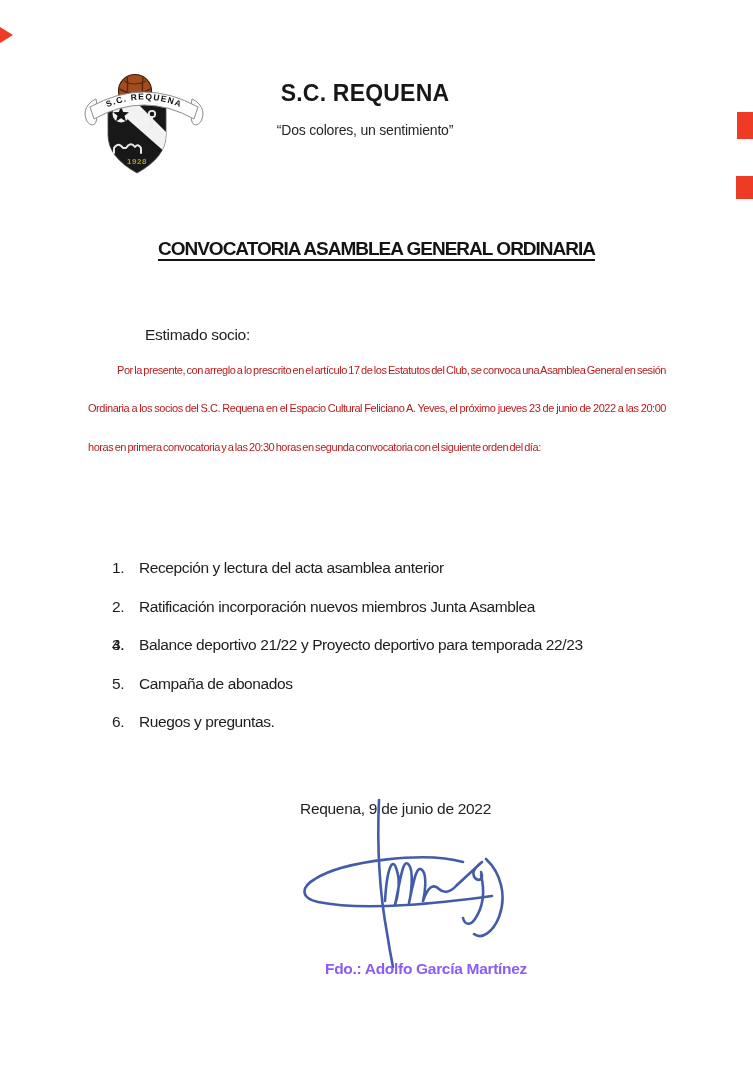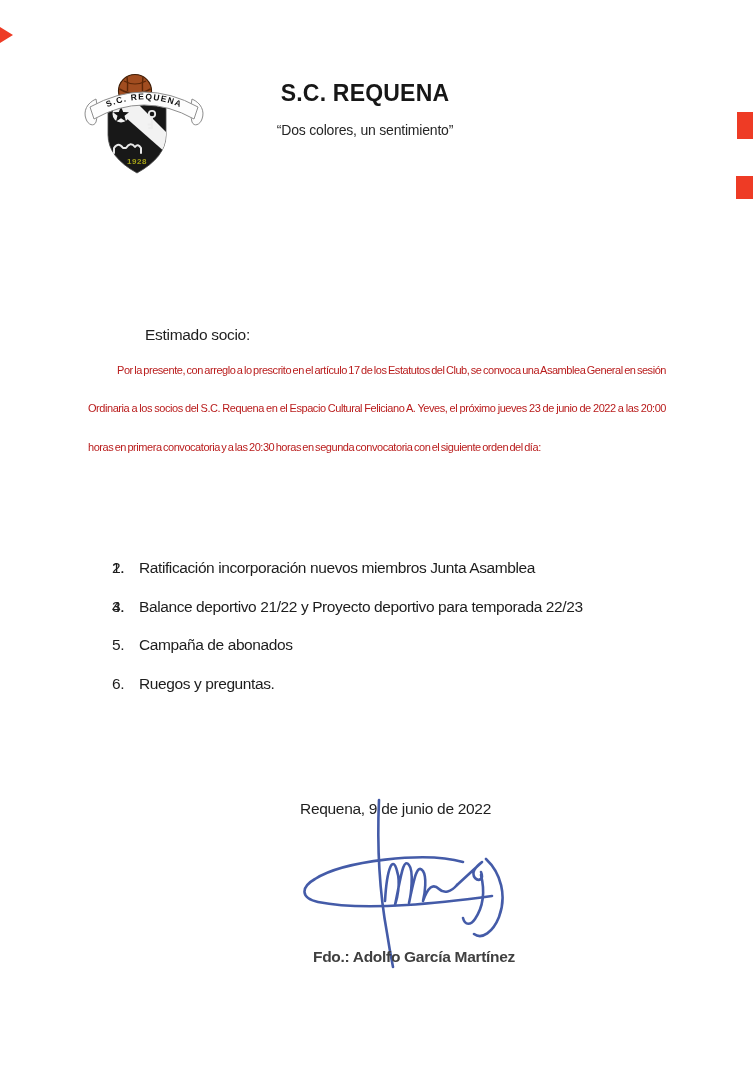--- a/index.html
+++ b/index.html
@@ -22,21 +22,21 @@
   .doc-body{
     position:absolute;left:88px;top:351px;width:578px;margin:0;
     font-size:11px;line-height:38.4px;letter-spacing:-.45px;word-spacing:-1.2px;
     text-align:justify;text-indent:29px;color:#b91c1c;
   }
   .agenda{position:absolute;left:112px;top:549px;width:560px;margin:0;padding:0;list-style:none;counter-reset:item;}
   .agenda li{position:relative;padding-left:27px;line-height:38.6px;font-size:15.5px;letter-spacing:-.4px;color:#1d1d1d;white-space:nowrap;}
   .agenda .num{position:absolute;left:0;top:0;}
   .dateline{position:absolute;left:300px;top:800px;width:220px;margin:0;text-align:left;font-size:15.5px;letter-spacing:-.3px;}
   .sig-svg{position:absolute;left:285px;top:785px;width:225px;height:185px;}
-  .signed{position:absolute;left:300px;top:944px;width:220px;margin:4px;text-align:center;font-size:15.5px;letter-spacing:-.3px;font-weight:700;color:#404040;}
+  .signed{position:absolute;left:300px;top:944px;width:220px;margin:16px;text-align:center;font-size:15.5px;letter-spacing:-.3px;font-weight:700;color:#8b5cf6;}
   
   .mark{position:absolute;background:#ee3b25;}
   .mark-left{left:0;top:27px;width:13px;height:16px;clip-path:polygon(0 0,100% 50%,0 100%);}
   .mark-r1{left:737px;top:112px;width:16px;height:27px;}
   .mark-r2{left:736px;top:176px;width:17px;height:23px;}
 </style>
 </head>
 <body>
 
 <div class="page">
@@ -83,27 +83,28 @@
         <textPath href="#ribbonArc" startOffset="50%" text-anchor="middle">S.C. REQUENA</textPath>
       </text>
     </g>
   </svg>
 
   <div class="header-text">
     <h1 class="club-title">S.C. REQUENA</h1>
     <p class="tagline">“Dos colores, un sentimiento”</p>
   </div>
 
+  <h2 class="doc-title">CONVOCATORIA ASAMBLEA GENERAL ORDINARIA</h2>
 
   <p class="salutation">Estimado socio:</p>
 
   <p class="doc-body">Por la presente, con arreglo a lo prescrito en el artículo 17 de los Estatutos del Club, se convoca una Asamblea General en sesión Ordinaria a los socios del S.C. Requena en el Espacio Cultural Feliciano A. Yeves, el próximo jueves 23 de junio de 2022 a las 20:00 horas en primera convocatoria y a las 20:30 horas en segunda convocatoria con el siguiente orden del día:</p>
 
   <ol class="agenda">
-    <li><span class="num">1.</span></li>
+    <li><span class="num">1.</span><span>Recepción y lectura del acta asamblea anterior</span></li>
     <li><span class="num">2.</span><span>Ratificación incorporación nuevos miembros Junta Asamblea</span></li>
     <li><span class="num">3.</span></li>
     <li><span class="num">4.</span><span>Balance deportivo 21/22 y Proyecto deportivo para temporada 22/23</span></li>
     <li><span class="num">5.</span><span>Campaña de abonados</span></li>
     <li><span class="num">6.</span><span>Ruegos y preguntas.</span></li>
   </ol>
 
   <p class="dateline">Requena, 9 de junio de 2022</p>
 
   <svg class="sig-svg" viewBox="0 0 225 185" aria-hidden="true">

